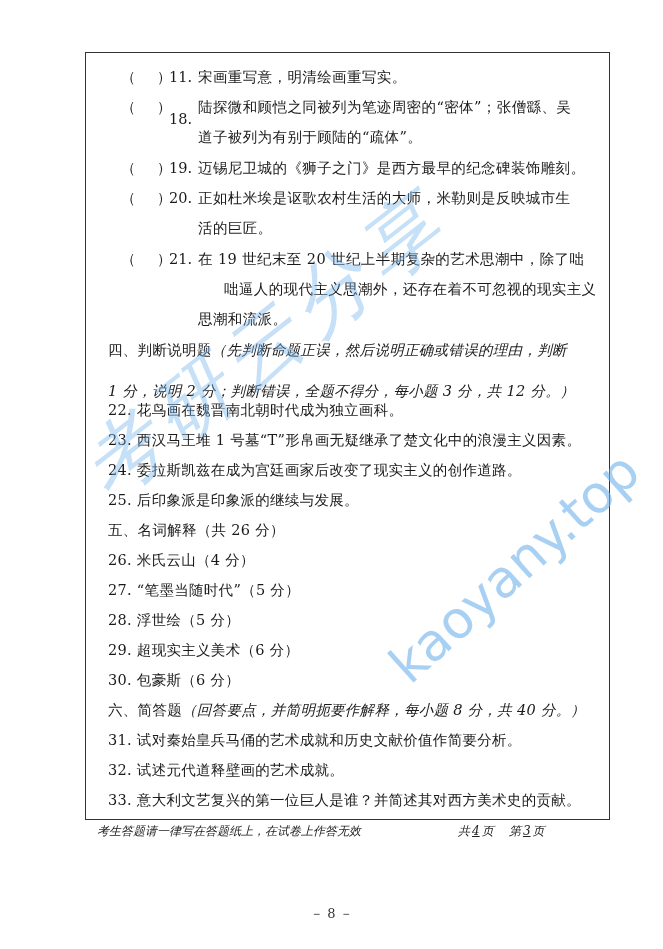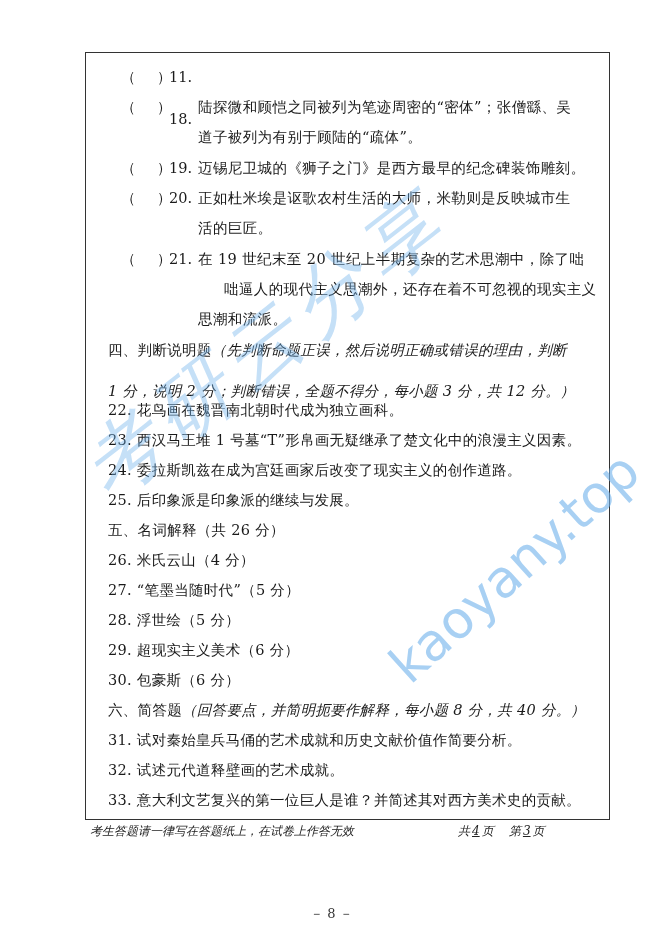--- a/index.html
+++ b/index.html
@@ -68,21 +68,21 @@
     }
     .footer {
       position: absolute;
       top: 823px;
       font-size: 12px;
       line-height: 16px;
       white-space: nowrap;
       font-style: italic;
       color: #222;
     }
-    .footer-left { left: 90px; }
+    .footer-left { left: 97px; }
     .footer-right { left: 458px; }
     .u {
       text-decoration: underline;
       padding: 0 2px;
     }
     .page-num {
       position: absolute;
       top: 905px;
       left: 0;
       width: 663px;
@@ -118,20 +118,21 @@
     }
   </style>
 </head>
 <body>
 
 <div class="frame">
 
   <span class="tf-paren" style="top:14px;">（</span>
   <span class="tf-paren-close" style="top:14px;">）</span>
   <span class="tf-num" style="top:14px;">11.</span>
+  <span class="tf-text" style="top:14px;">宋画重写意，明清绘画重写实。</span>
 
   <span class="tf-paren" style="top:44px;">（</span>
   <span class="tf-paren-close" style="top:44px;">）</span>
   <span class="tf-num" style="top:56px;">18.</span>
   <span class="tf-text" style="top:44px;">陆探微和顾恺之同被列为笔迹周密的“密体”；张僧繇、吴</span>
   <span class="tf-text" style="top:74px;">道子被列为有别于顾陆的“疏体”。</span>
 
   <span class="tf-paren" style="top:105px;">（</span>
   <span class="tf-paren-close" style="top:105px;">）</span>
   <span class="tf-num" style="top:105px;">19.</span>

